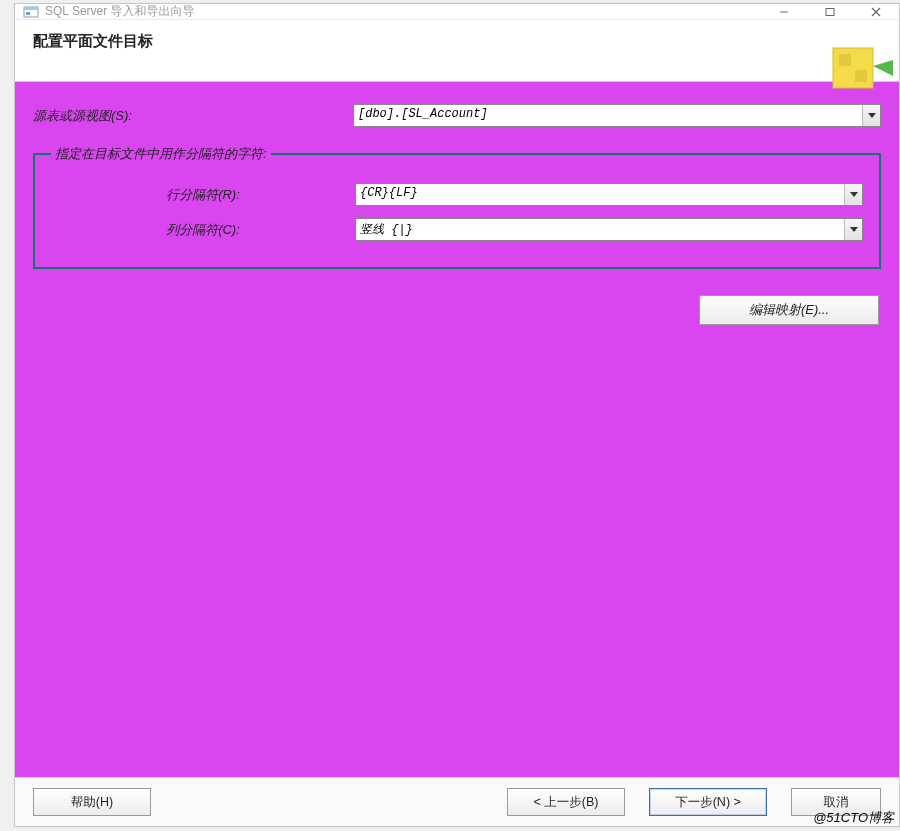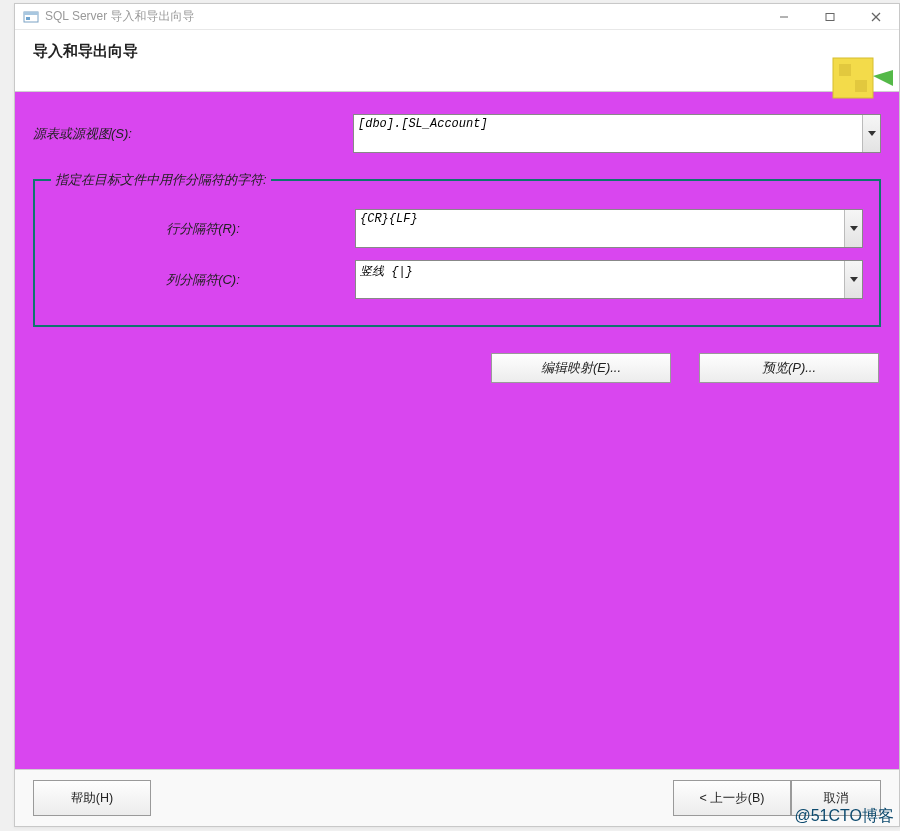--- a/index.html
+++ b/index.html
@@ -16,21 +16,21 @@
       height: 824px;
       margin-left: 14px;
       margin-top: 3px;
       background: #ffffff;
       border: 1px solid #c8c8c8;
       display: flex;
       flex-direction: column;
       box-shadow: 0 1px 3px rgba(0,0,0,0.05);
     }
     .titlebar {
-      height: 26px;
+      height: 16px;
       display: flex;
       align-items: center;
       padding-left: 8px;
       color: #999;
       font-size: 12px;
       border-bottom: 1px solid #e8e8e8;
     }
     .titlebar .icon-app {
       width: 16px; height: 16px;
       margin-right: 6px;
@@ -80,21 +80,21 @@
       width: 320px;
       color: #222;
       font-size: 13px;
     }
     .row .field {
       flex: 1;
     }
 
     .combo {
       display: flex;
-      height: 39px;
+      height: 23px;
       border: 1px solid #888;
       background: #fff;
       font-family: Consolas, "Courier New", monospace;
       font-size: 12px;
     }
     .combo .val {
       flex: 1;
       padding: 2px 4px;
       white-space: nowrap;
       overflow: hidden;
@@ -132,40 +132,41 @@
       border: 1px solid #9a9a9a;
       background: linear-gradient(#fefefe,#ececec);
       font-size: 13px;
       color: #222;
       display: inline-flex;
       align-items: center;
       justify-content: center;
       cursor: pointer;
       padding: 0 23px;
     }
-    .btn.small { min-width: 118px; height: 36px; font-size: 12.5px; }
+    .btn.small { min-width: 118px; height: 28px; font-size: 12.5px; }
     .btn.default { border: 1.5px solid #3a6ea5; box-shadow: 0 0 0 1px rgba(58,110,165,.25) inset; }
     .btn.disabled { color: #9a9a9a; background: #f3f3f3; border-color:#c0c0c0; cursor: default; }
 
     .footer {
       border-top: 1px solid #d0d0d0;
       padding: 10px 18px;
       background: #f9f9f9;
       display: flex;
       align-items: center;
     }
     .footer .spacer { flex: 1; }
-    .footer .navbtns { display: flex; gap: 0; }
+    .footer .navbtns { display: flex; gap: 24px; }
 
     .watermark {
       position: fixed;
       right: 6px;
       bottom: 4px;
-      font-size: 16px;
-      color: #0c4a6e;
+      font-size: 13px;
+      color: #000000;
+      font-style: italic;
       pointer-events: none;
     }
   </style>
 </head>
 <body>
 
 <div class="window">
 
   <div class="titlebar">
     <span class="icon-app">
@@ -190,21 +191,21 @@
       <div class="close">
         <svg width="10" height="10">
             <line x1="1" y1="1" x2="9" y2="9" stroke="#666" stroke-width="1.2"></line>
             <line x1="9" y1="1" x2="1" y2="9" stroke="#666" stroke-width="1.2"></line>
           </svg>
       </div>
     </div>
   </div>
 
   <div class="header">
-    <div class="title">导入和导出向导</div>
+    <div class="title">配置平面文件目标</div>
     <div class="art">
       <svg width="80" height="74" viewBox="0 0 80 74">
         <rect x="20" y="14" width="40" height="40" fill="#f3db4a" stroke="#d6be2f"></rect>
         <rect x="26" y="20" width="12" height="12" fill="#e2c83e"></rect>
         <rect x="42" y="36" width="12" height="12" fill="#e2c83e"></rect>
         <polygon points="60,32 80,26 80,42" fill="#54b948"></polygon>
       </svg>
     </div>
   </div>
 
@@ -251,29 +252,29 @@
                   <polygon points="0,0 8,0 4,5" fill="#333"></polygon>
                 </svg>
             </div>
           </div>
         </div>
       </div>
     </fieldset>
 
     <div class="actionrow">
       <div class="btn">编辑映射(E)...</div>
-      <div class="btn">预览(P)...</div>
     </div>
 
   </div>
 
   <div class="footer">
     <div class="btn small">帮助(H)</div>
     <div class="spacer"></div>
     <div class="navbtns">
       <div class="btn small">&lt; 上一步(B)</div>
+      <div class="btn small default">下一步(N) &gt;</div>
       <div class="btn small" style="min-width:90px">取消</div>
     </div>
   </div>
 
 </div>
 
 <div class="watermark">@51CTO博客</div>
 
 </body></html>

